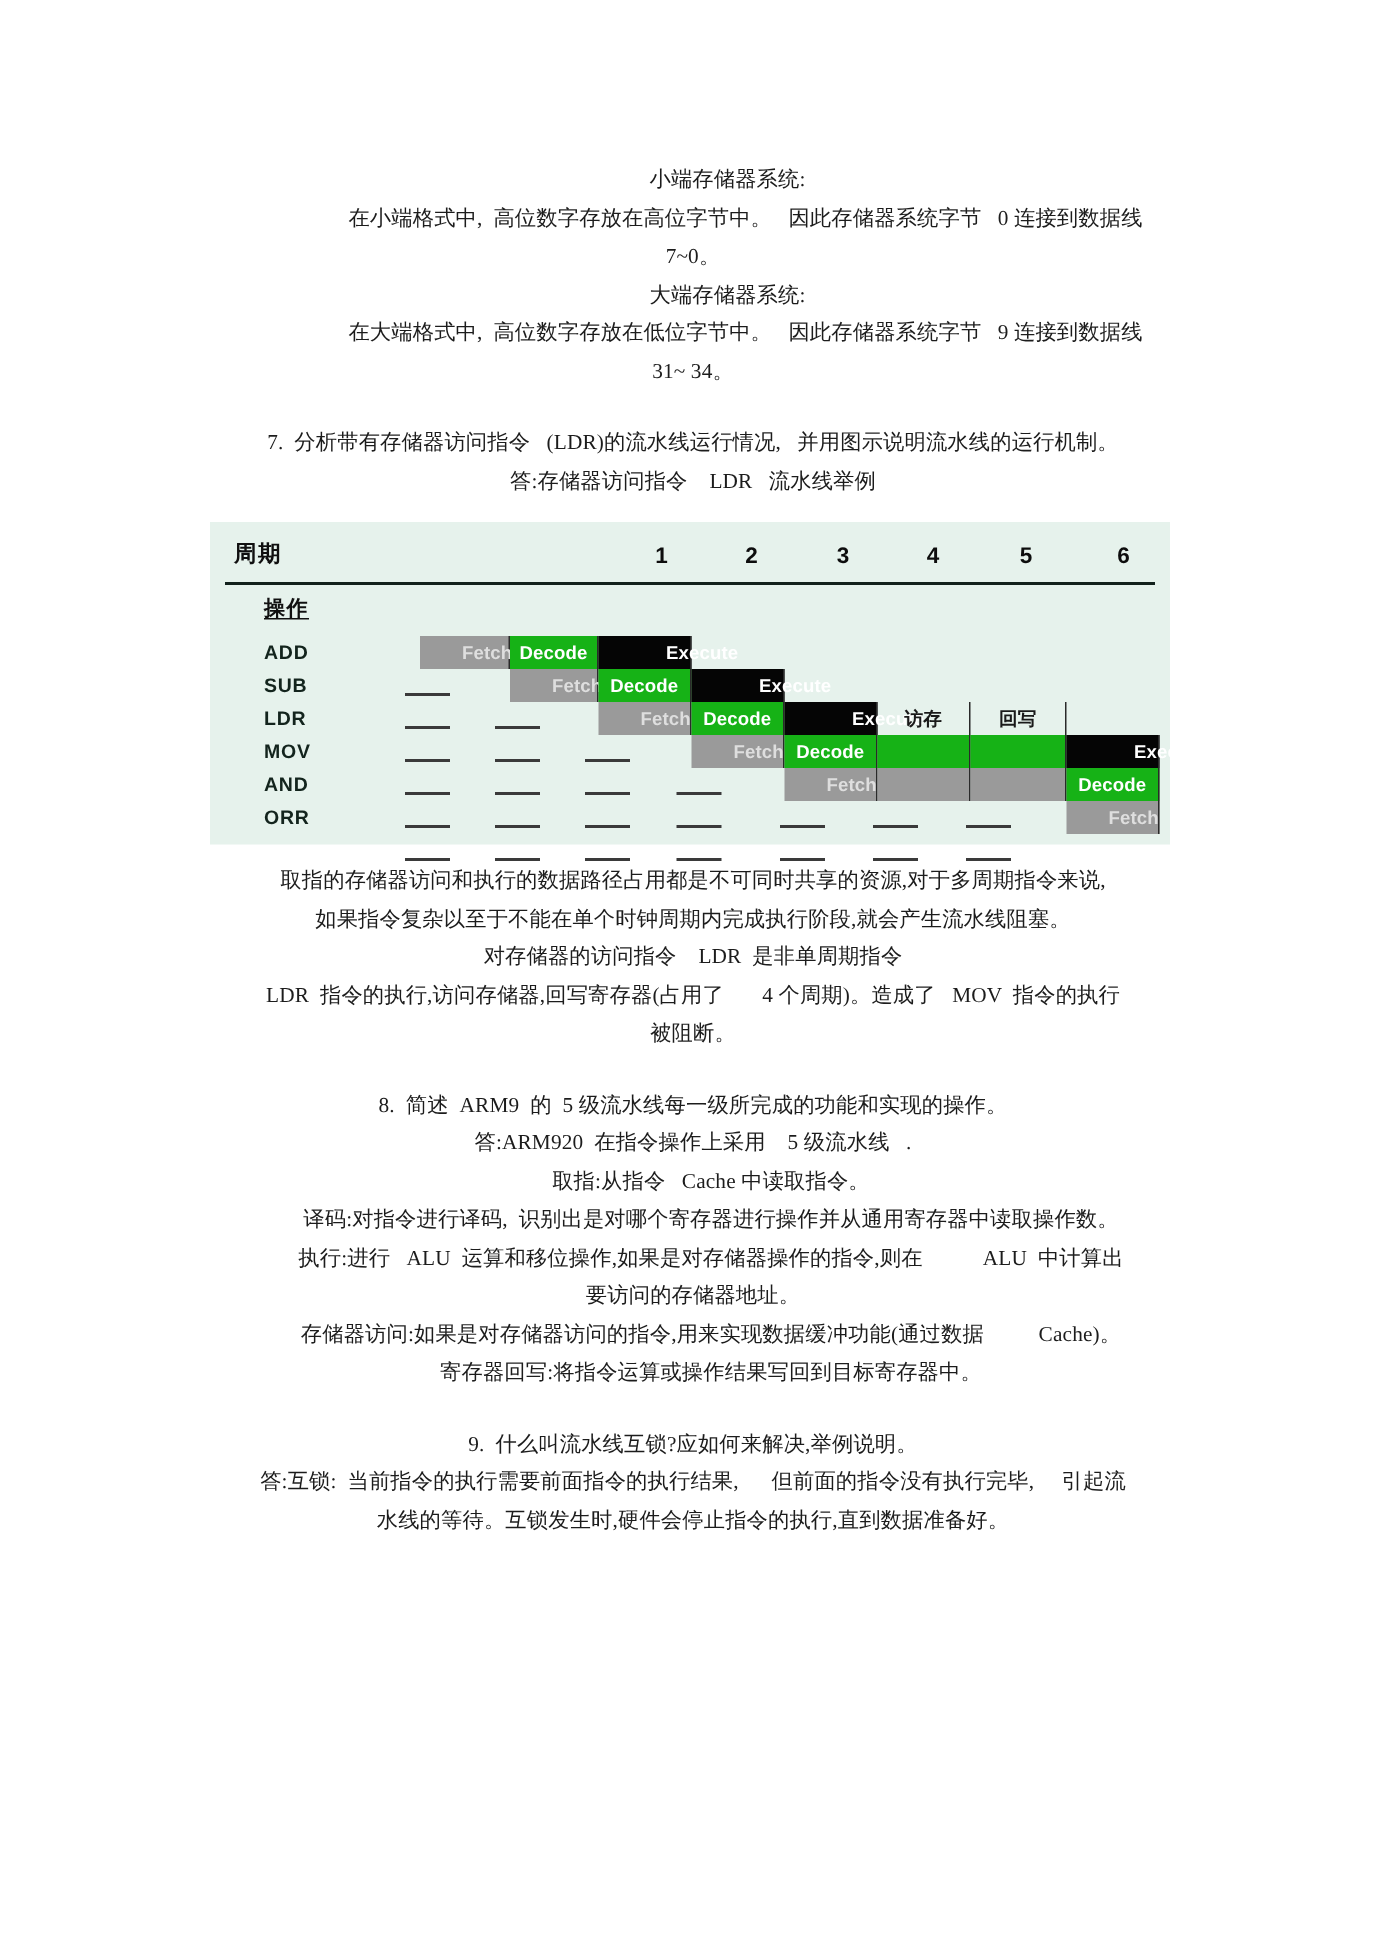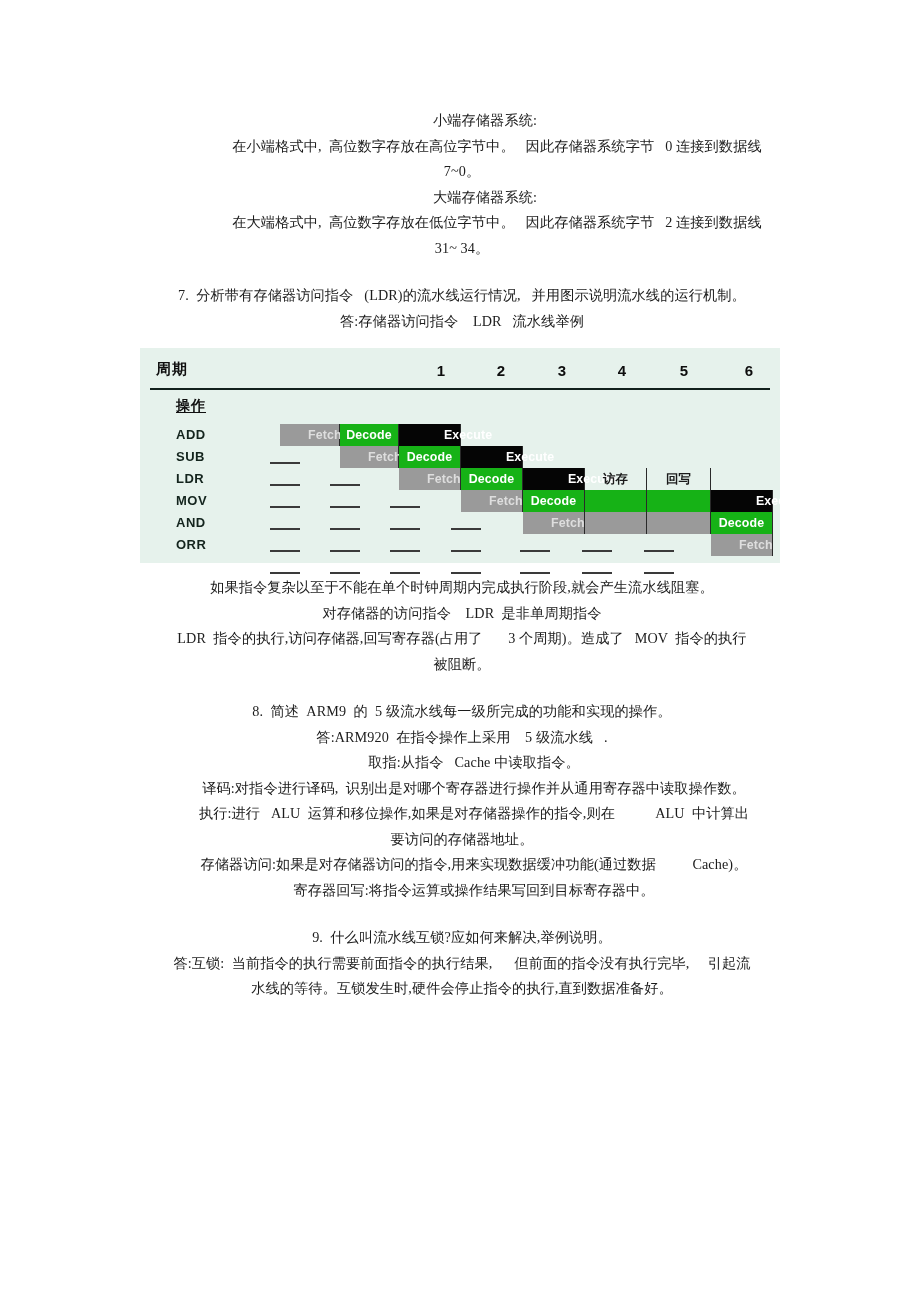--- a/index.html
+++ b/index.html
@@ -123,21 +123,21 @@
 </head>
 <body>
 
 <div class="page">
   <div class="content">
 
     <div class="ln indent1">小端存储器系统:</div>
     <div class="ln indent2">在小端格式中,  高位数字存放在高位字节中。   因此存储器系统字节   0 连接到数据线</div>
     <div class="ln">7~0。</div>
     <div class="ln indent1">大端存储器系统:</div>
-    <div class="ln indent2">在大端格式中,  高位数字存放在低位字节中。   因此存储器系统字节   2 连接到数据线</div>
+    <div class="ln indent2">在大端格式中,  高位数字存放在低位字节中。   因此存储器系统字节   9 连接到数据线</div>
     <div class="ln">31~ 34。</div>
 
     <div class="gap-md"></div>
 
     <div class="ln">7.  分析带有存储器访问指令   (LDR)的流水线运行情况,   并用图示说明流水线的运行机制。</div>
     <div class="ln">答:存储器访问指令    LDR   流水线举例</div>
 
     <div class="figure">
       <div class="fig-title">周期</div>
       <div class="hrule"></div>
@@ -200,23 +200,24 @@
           <div class="dash" style="left: 250px; top: 224px;"></div>
           <div class="dash" style="left: 311px; top: 224px;"></div>
           <div class="dash" style="left: 380px; top: 224px;"></div>
           <div class="dash" style="left: 442px; top: 224px;"></div>
           <div class="dash" style="left: 504px; top: 224px;"></div>
         </div>
     </div>
 
     <div class="gap-sm"></div>
 
+    <div class="ln">取指的存储器访问和执行的数据路径占用都是不可同时共享的资源,对于多周期指令来说,</div>
     <div class="ln">如果指令复杂以至于不能在单个时钟周期内完成执行阶段,就会产生流水线阻塞。</div>
     <div class="ln">对存储器的访问指令    LDR  是非单周期指令</div>
-    <div class="ln">LDR  指令的执行,访问存储器,回写寄存器(占用了       3 个周期)。造成了   MOV  指令的执行</div>
+    <div class="ln">LDR  指令的执行,访问存储器,回写寄存器(占用了       4 个周期)。造成了   MOV  指令的执行</div>
     <div class="ln">被阻断。</div>
 
     <div class="gap-md"></div>
 
     <div class="ln">8.  简述  ARM9  的  5 级流水线每一级所完成的功能和实现的操作。</div>
     <div class="ln">答:ARM920  在指令操作上采用    5 级流水线   .</div>
     <div class="ln indent-half">取指:从指令   Cache 中读取指令。</div>
     <div class="ln indent-half">译码:对指令进行译码,  识别出是对哪个寄存器进行操作并从通用寄存器中读取操作数。</div>
     <div class="ln indent-half">执行:进行   ALU  运算和移位操作,如果是对存储器操作的指令,则在           ALU  中计算出</div>
     <div class="ln">要访问的存储器地址。</div>

